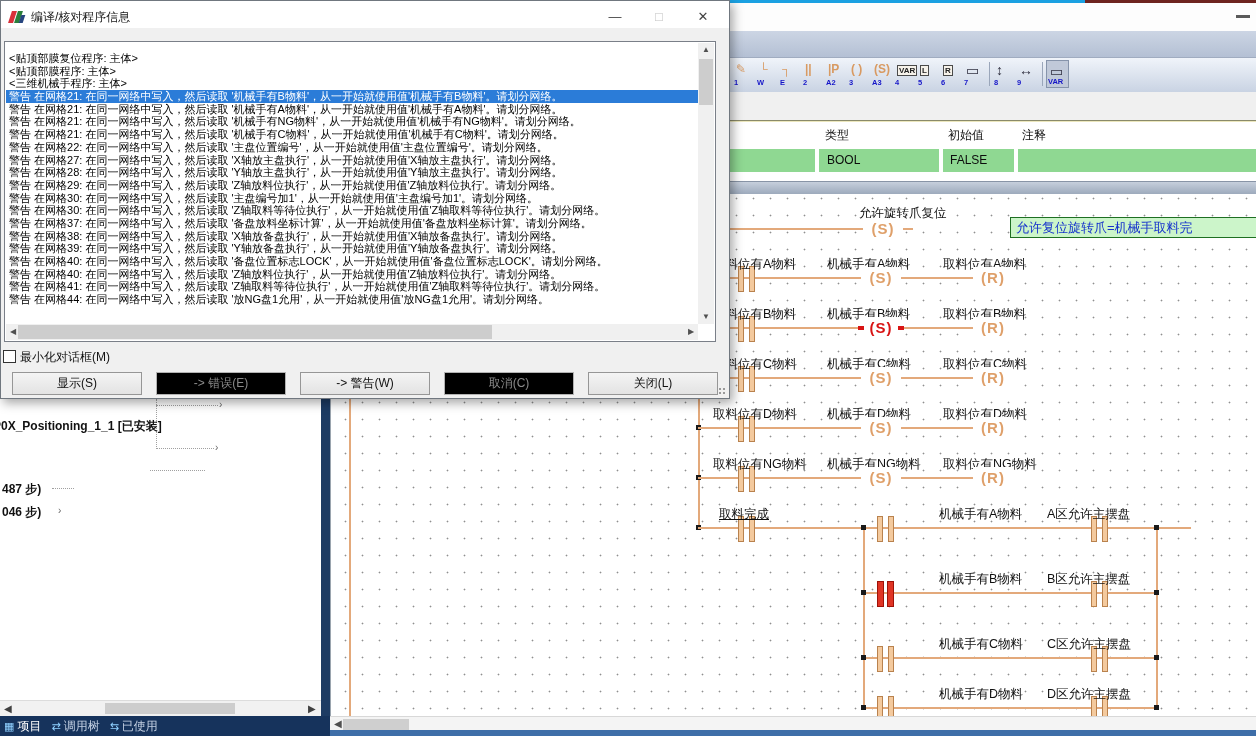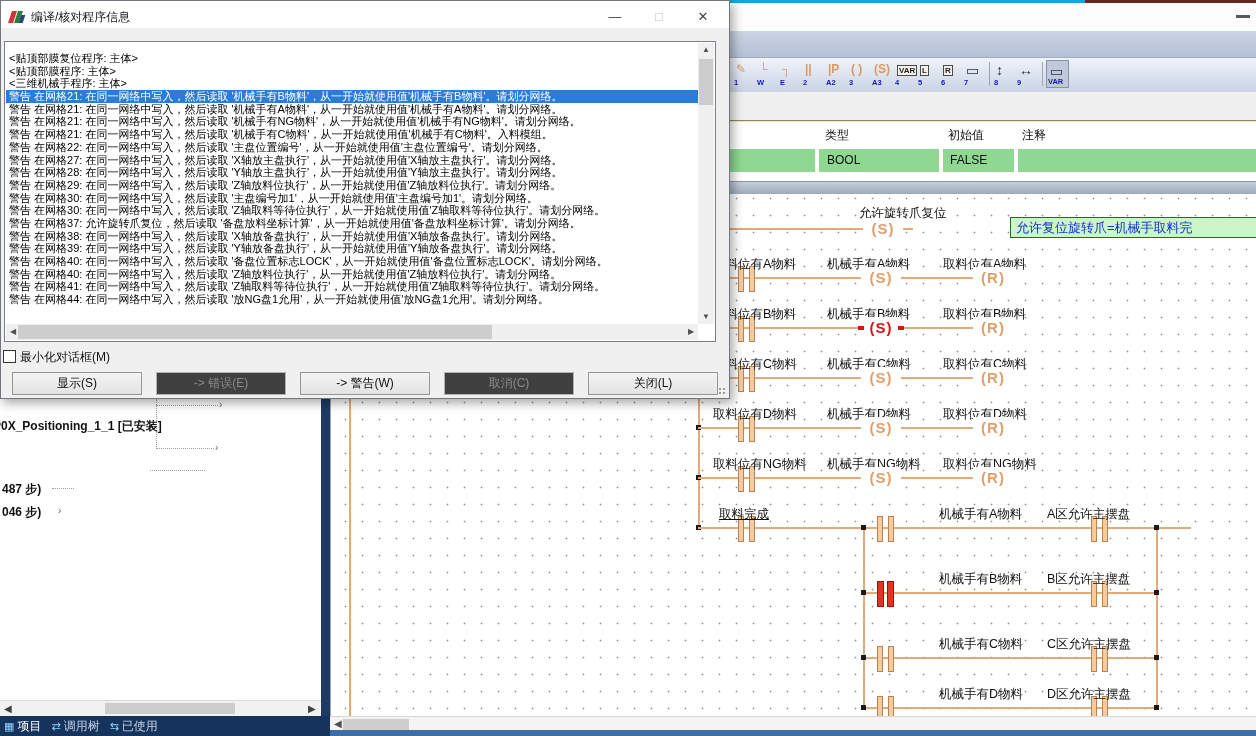--- a/index.html
+++ b/index.html
@@ -106,21 +106,21 @@
   .dlg-vscroll .a{position:absolute;left:0;width:16px;height:14px;text-align:center;font-size:8px;color:#505050;line-height:14px;}
   .dlg-vscroll .thumb{position:absolute;left:1px;top:16px;width:14px;height:46px;background:#cdcdcd;}
   .dlg-hscroll{position:absolute;left:1px;bottom:1px;right:17px;height:16px;background:#f0f0f0;}
   .dlg-hscroll .a{position:absolute;top:0;width:14px;height:16px;text-align:center;font-size:8px;color:#505050;line-height:16px;}
   .dlg-hscroll .thumb{position:absolute;left:12px;top:1px;width:474px;height:14px;background:#cdcdcd;}
   .dlg-check{position:absolute;left:2px;top:349px;width:13px;height:13px;background:#fff;border:1px solid #333;}
   .dlg-check-label{position:absolute;left:19px;top:348px;font-size:12px;color:#111;}
   .dlg-btns{position:absolute;left:4px;right:4px;top:371px;height:24px;display:flex;}
   .dbtn{flex:1;margin:0 7px;height:23px;border:1px solid #969696;background:linear-gradient(#f4f4f4,#e3e3e3);
     font-size:12px;text-align:center;line-height:21px;color:#111;}
-  .dbtn.dis{background:#404040;border-color:#b2b2b2;color:#8a8a8a;}
+  .dbtn.dis{background:#000000;border-color:#b2b2b2;color:#8a8a8a;}
   .dlg-grip{position:absolute;right:3px;bottom:3px;width:8px;height:8px;
     background:radial-gradient(circle,#9a9a9a 1px,rgba(0,0,0,0) 1.2px);background-size:4px 4px;}
 </style>
 </head>
 <body>
 
 <div id="root">
 
   <div class="top-strip">
       <div class="red-seg"></div>
@@ -270,28 +270,28 @@
       <div class="dlg-ctl" style="right:8px">✕</div>
     </div>
     <div class="dlg-list">
       <div class="dlg-rows">
           <div class="dlg-row">&lt;贴顶部膜复位程序: 主体&gt;</div>
           <div class="dlg-row">&lt;贴顶部膜程序: 主体&gt;</div>
           <div class="dlg-row">&lt;三维机械手程序: 主体&gt;</div>
           <div class="dlg-row sel">警告 在网格21: 在同一网络中写入，然后读取 '机械手有B物料'，从一开始就使用值'机械手有B物料'。请划分网络。</div>
           <div class="dlg-row">警告 在网格21: 在同一网络中写入，然后读取 '机械手有A物料'，从一开始就使用值'机械手有A物料'。请划分网络。</div>
           <div class="dlg-row">警告 在网格21: 在同一网络中写入，然后读取 '机械手有NG物料'，从一开始就使用值'机械手有NG物料'。请划分网络。</div>
-          <div class="dlg-row">警告 在网格21: 在同一网络中写入，然后读取 '机械手有C物料'，从一开始就使用值'机械手有C物料'。入料模组。</div>
+          <div class="dlg-row">警告 在网格21: 在同一网络中写入，然后读取 '机械手有C物料'，从一开始就使用值'机械手有C物料'。请划分网络。</div>
           <div class="dlg-row">警告 在网格22: 在同一网络中写入，然后读取 '主盘位置编号'，从一开始就使用值'主盘位置编号'。请划分网络。</div>
           <div class="dlg-row">警告 在网格27: 在同一网络中写入，然后读取 'X轴放主盘执行'，从一开始就使用值'X轴放主盘执行'。请划分网络。</div>
           <div class="dlg-row">警告 在网格28: 在同一网络中写入，然后读取 'Y轴放主盘执行'，从一开始就使用值'Y轴放主盘执行'。请划分网络。</div>
           <div class="dlg-row">警告 在网格29: 在同一网络中写入，然后读取 'Z轴放料位执行'，从一开始就使用值'Z轴放料位执行'。请划分网络。</div>
           <div class="dlg-row">警告 在网格30: 在同一网络中写入，然后读取 '主盘编号加1'，从一开始就使用值'主盘编号加1'。请划分网络。</div>
           <div class="dlg-row">警告 在网格30: 在同一网络中写入，然后读取 'Z轴取料等待位执行'，从一开始就使用值'Z轴取料等待位执行'。请划分网络。</div>
-          <div class="dlg-row">警告 在网格37: 允许旋转爪复位，然后读取 '备盘放料坐标计算'，从一开始就使用值'备盘放料坐标计算'。请划分网络。</div>
+          <div class="dlg-row">警告 在网格37: 在同一网络中写入，然后读取 '备盘放料坐标计算'，从一开始就使用值'备盘放料坐标计算'。请划分网络。</div>
           <div class="dlg-row">警告 在网格38: 在同一网络中写入，然后读取 'X轴放备盘执行'，从一开始就使用值'X轴放备盘执行'。请划分网络。</div>
           <div class="dlg-row">警告 在网格39: 在同一网络中写入，然后读取 'Y轴放备盘执行'，从一开始就使用值'Y轴放备盘执行'。请划分网络。</div>
           <div class="dlg-row">警告 在网格40: 在同一网络中写入，然后读取 '备盘位置标志LOCK'，从一开始就使用值'备盘位置标志LOCK'。请划分网络。</div>
           <div class="dlg-row">警告 在网格40: 在同一网络中写入，然后读取 'Z轴放料位执行'，从一开始就使用值'Z轴放料位执行'。请划分网络。</div>
           <div class="dlg-row">警告 在网格41: 在同一网络中写入，然后读取 'Z轴取料等待位执行'，从一开始就使用值'Z轴取料等待位执行'。请划分网络。</div>
           <div class="dlg-row">警告 在网格44: 在同一网络中写入，然后读取 '放NG盘1允用'，从一开始就使用值'放NG盘1允用'。请划分网络。</div>
         </div>
       <div class="dlg-vscroll">
         <div class="a" style="top:0">▲</div>
         <div class="thumb"></div>

